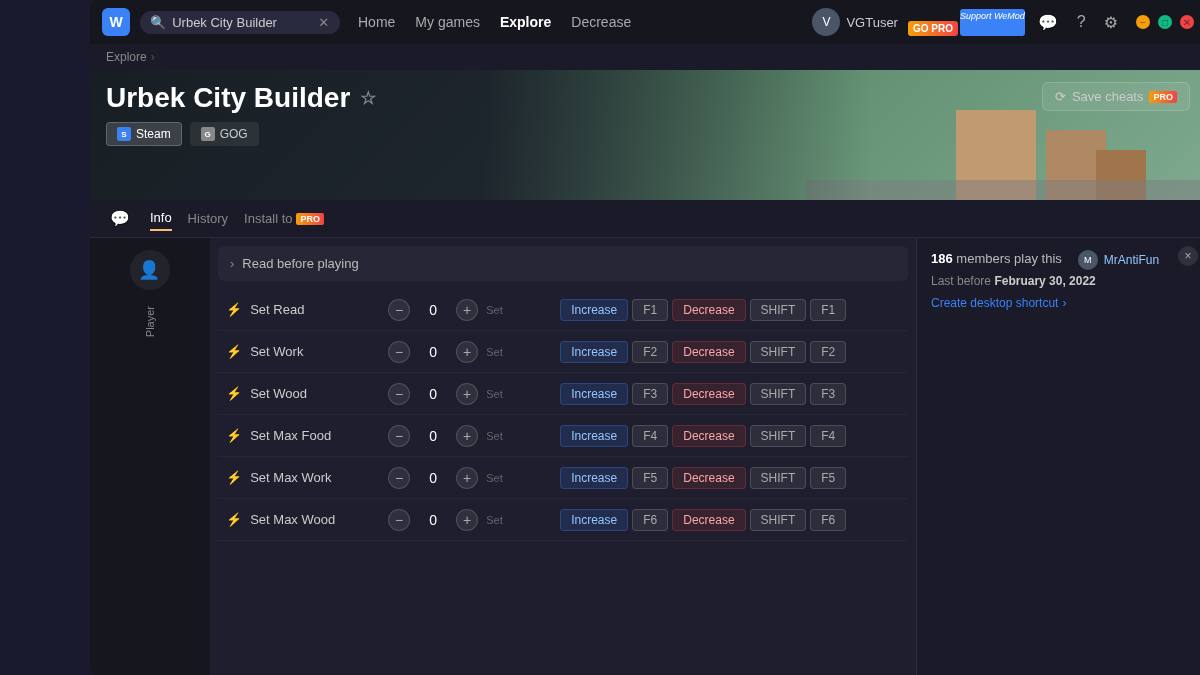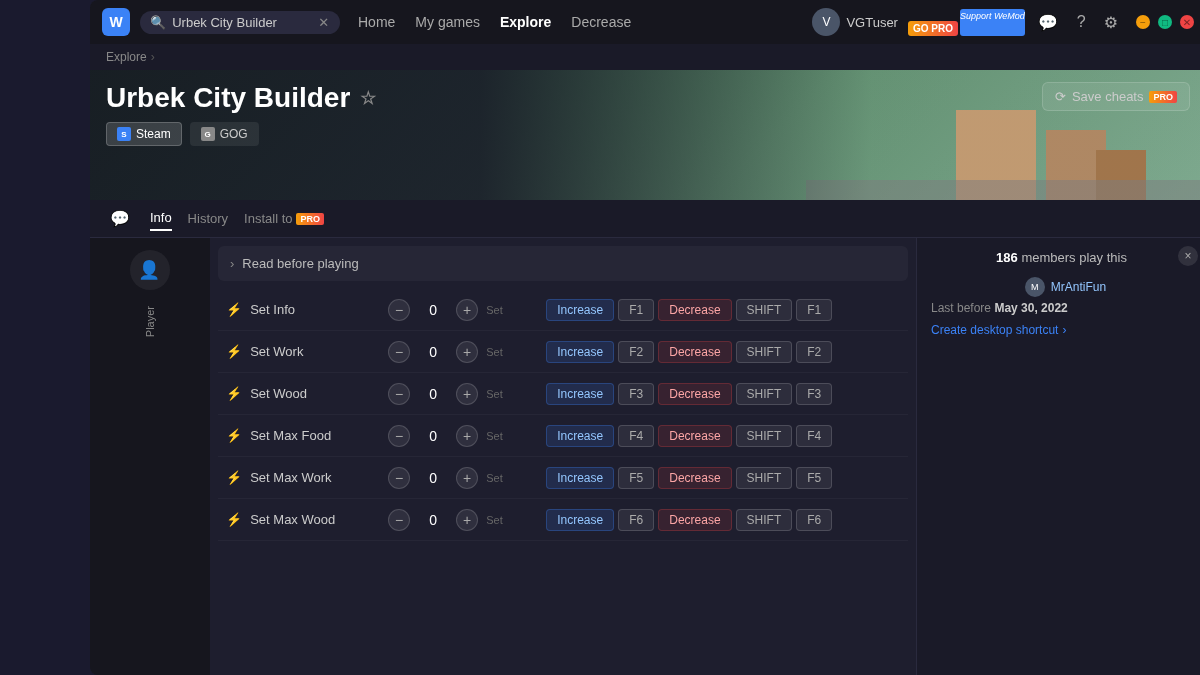--- a/index.html
+++ b/index.html
@@ -316,21 +316,21 @@
       border-bottom: 1px solid #2a2a3e;
       flex-shrink: 0;
       gap: 16px;
     }
     .info-tab {
       color: #888;
       font-size: 13px;
       cursor: pointer;
       padding: 4px 0;
     }
-    .info-tab.active { color: #fff; border-bottom: 2px solid #ffffff; }
+    .info-tab.active { color: #fff; border-bottom: 2px solid #fdba74; }
 
     
     .main-content {
       display: flex;
       flex: 1;
       overflow: hidden;
     }
 
     
     .side-panel {
@@ -441,21 +441,21 @@
     }
     .set-label {
       color: #666;
       font-size: 11px;
       width: 28px;
       flex-shrink: 0;
     }
     .key-buttons {
       display: flex;
       gap: 4px;
-      margin-left: 24px;
+      margin-left: 38px;
       align-items: center;
     }
     .key-btn {
       padding: 3px 10px;
       border-radius: 4px;
       font-size: 12px;
       cursor: pointer;
       border: 1px solid rgba(255,255,255,0.2);
     }
     .key-btn-increase {
@@ -529,21 +529,20 @@
       color: #3b82f6;
       font-size: 12px;
       cursor: pointer;
       margin-top: 0;
     }
     .members-row {
       display: flex;
       align-items: center;
       gap: 8px;
       margin-bottom: 4px;
-      flex-direction: column;
     }
   </style>
 </head>
 <body>
 
 <div class="app-window">
 
   <div class="topbar">
     <div class="logo">W</div>
     <div class="search-bar">
@@ -637,21 +636,21 @@
     </div>
 
     <div class="cheats-panel">
       <div class="read-notice">
         <span class="chevron-icon">›</span>
         <span>Read before playing</span>
       </div>
 
       <div class="cheat-row">
         <span class="lightning-icon">⚡</span>
-        <span class="cheat-name">Set Info</span>
+        <span class="cheat-name">Set Read</span>
         <div class="minus-btn">−</div>
         <span class="cheat-value">0</span>
         <div class="plus-btn">+</div>
         <span class="set-label">Set</span>
         <div class="key-buttons">
           <span class="key-btn key-btn-increase">Increase</span>
           <span class="key-btn key-btn-key">F1</span>
           <span class="key-btn key-btn-decrease">Decrease</span>
           <span class="key-btn key-btn-key">SHIFT</span>
           <span class="key-btn key-btn-key">F1</span>
@@ -746,21 +745,21 @@
           <strong>186</strong>
           <span> </span><span>members play this</span>
         </span>
         <div class="creator-tag">
           <div class="creator-avatar">M</div>
           <span class="creator-name">MrAntiFun</span>
         </div>
       </div>
       <div class="last-updated">
         <span>Last before</span>
-        <strong>May 30, 2022</strong>
+        <strong>February 30, 2022</strong>
       </div>
       <div class="desktop-link">
         <span>Create desktop shortcut</span>
         <span>›</span>
       </div>
     </div>
 
   </div>
 </div>
 

